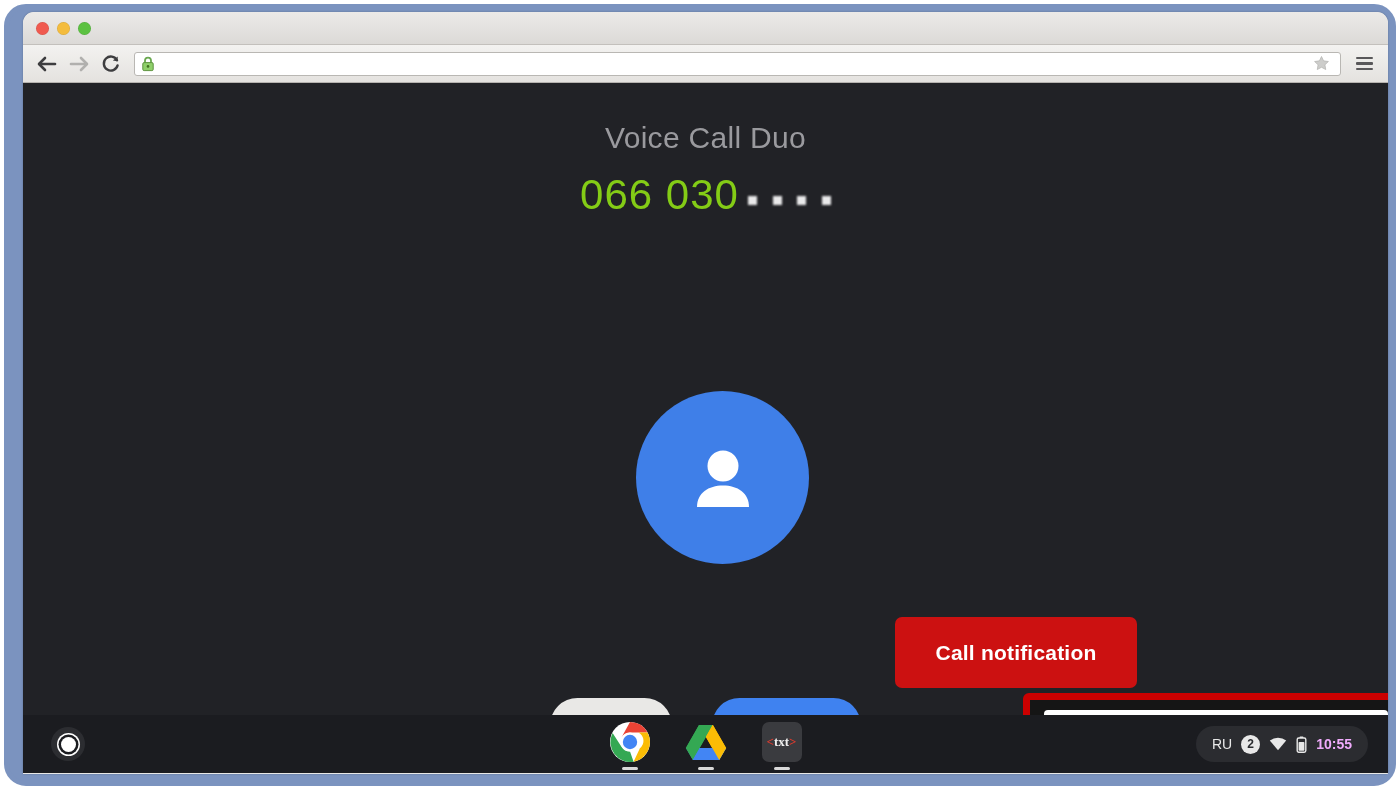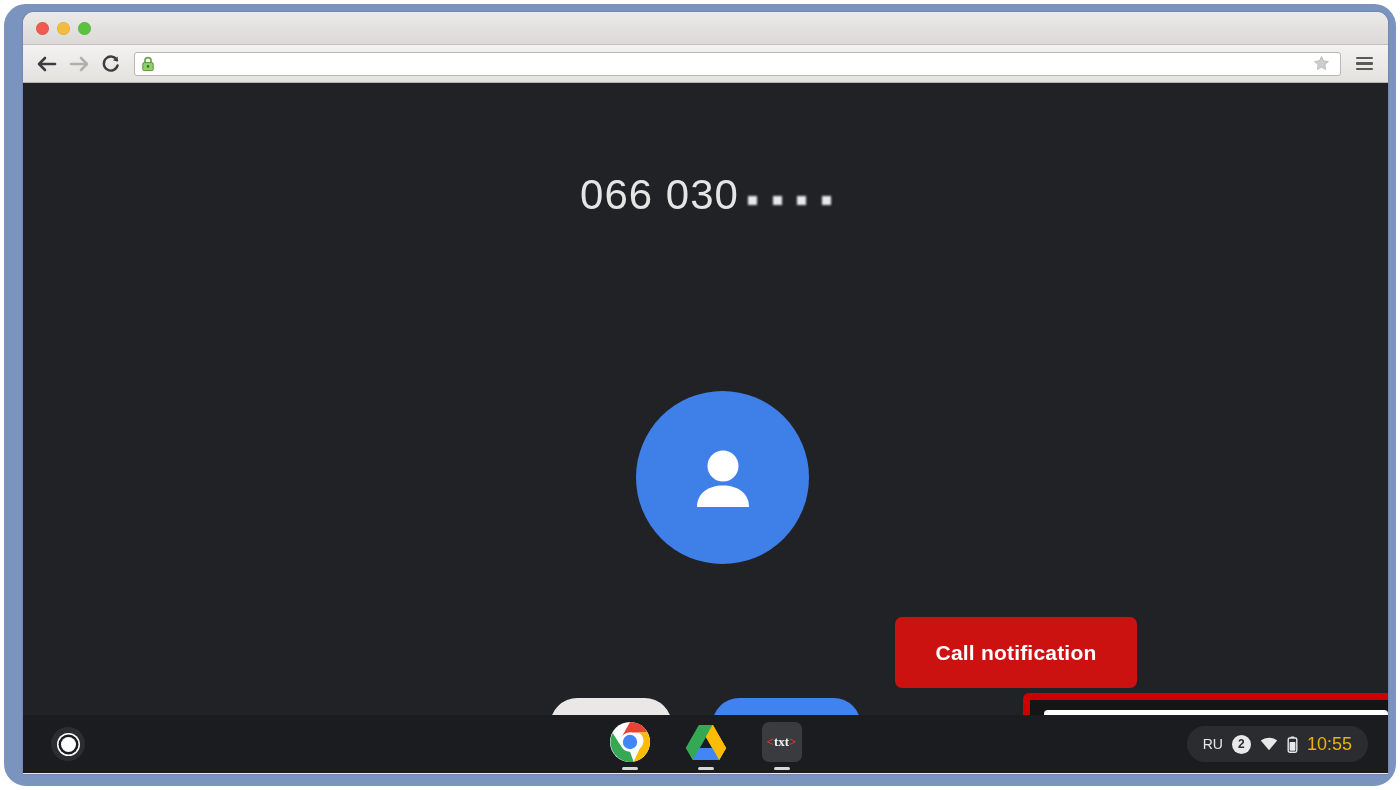--- a/index.html
+++ b/index.html
@@ -114,21 +114,21 @@
   
   #call-title {
     position: absolute; left: 0; right: 0; top: 38px;
     text-align: center;
     font-size: 30px; color: #9a9a9e;
     letter-spacing: .3px;
   }
   #call-number {
     position: absolute; left: 0; right: 0; top: 88px;
     text-align: center;
-    font-size: 42px; color: #e5e5e5;
+    font-size: 42px; color: #84cc16;
     letter-spacing: 1px;
     display: flex; align-items: baseline; justify-content: center; gap: 2px;
   }
   #call-number .visible-digits { display: inline-block; }
   #redacted-digits {
     display: inline-block;
     margin-left: 4px;
     position: relative;
     top: -4px;
   }
@@ -269,21 +269,21 @@
     padding: 7px 16px;
     cursor: pointer;
   }
   #tray-locale { font-size: 14px; color: #e8e8e8; }
   #tray-badge {
     width: 19px; height: 19px; border-radius: 50%;
     background: #e8e8e8; color: #2b2c30;
     font-size: 12px; font-weight: bold;
     display: flex; align-items: center; justify-content: center;
   }
-  #tray-time { font-size: 18px; color: #eab308; }
+  #tray-time { font-size: 14px; color: #f0abfc; font-weight: bold; }
 </style>
 </head>
 <body>
 
 <div id="desktop-frame">
   <div id="device-bezel">
 
     <div id="browser-window">
 
       <div id="titlebar">
@@ -330,20 +330,21 @@
 
         <div class="menu-btn">
           <span class="menu-line"></span>
           <span class="menu-line"></span>
           <span class="menu-line"></span>
         </div>
       </div>
 
       <div id="page">
 
+        <div id="call-title">Voice Call Duo</div>
 
         <div id="call-number">
           <span class="visible-digits">066 030</span>
           <span id="redacted-digits">
             <span></span>
             <span></span>
             <span></span>
             <span></span>
           </span>
         </div>

